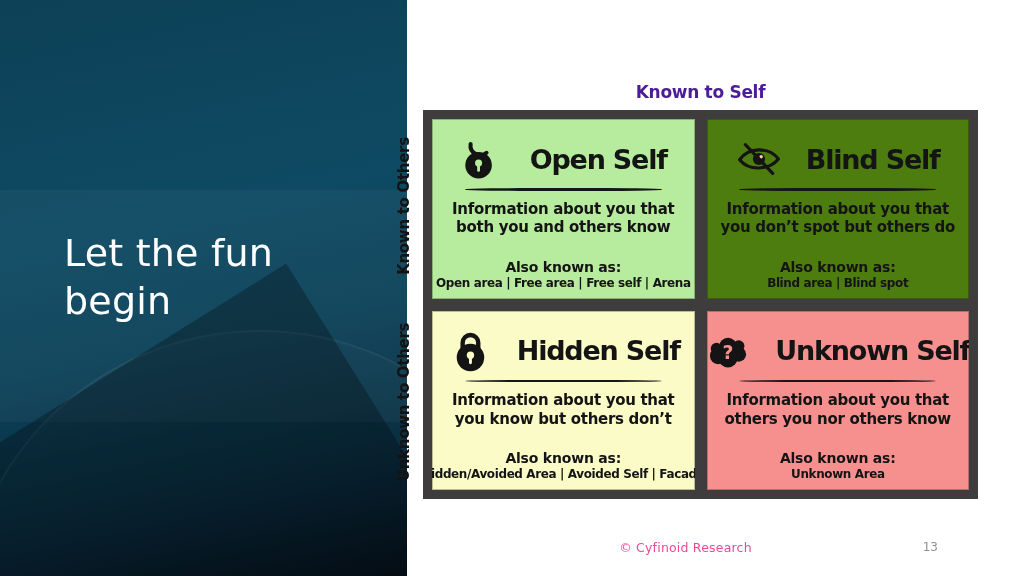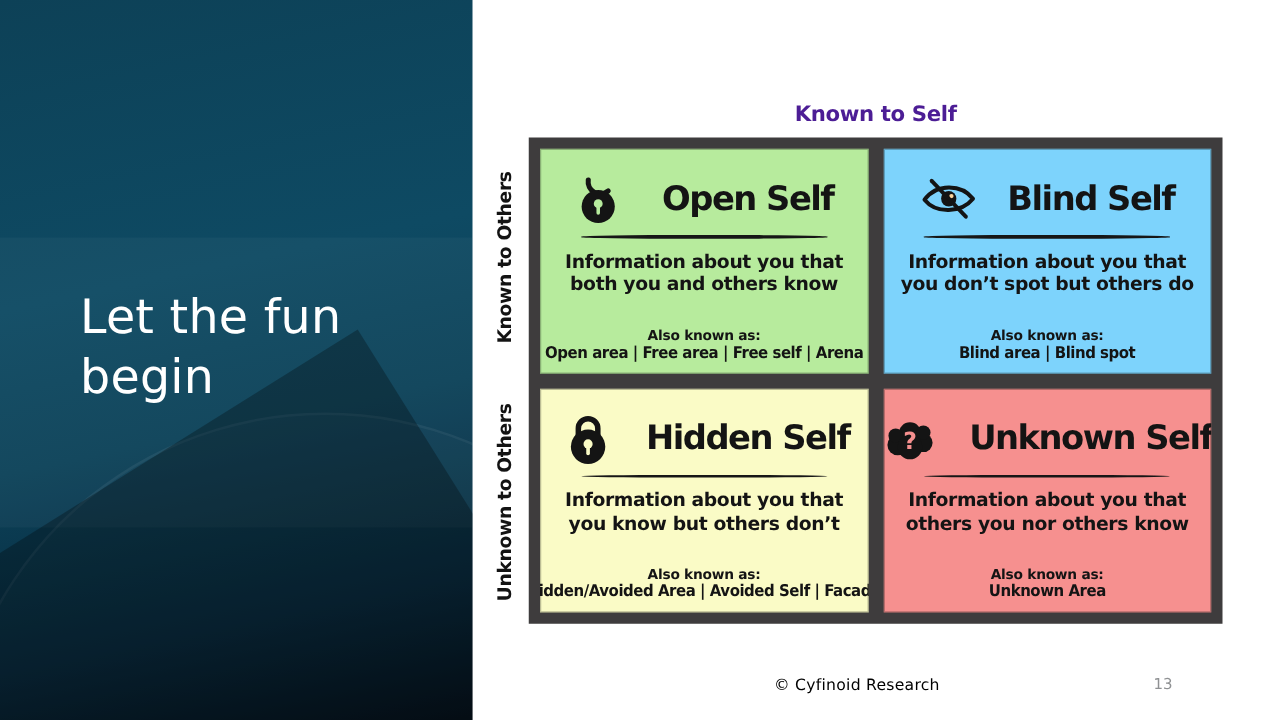--- a/index.html
+++ b/index.html
@@ -3,21 +3,21 @@
 <meta charset="utf-8">
 <style>
   * { margin:0; padding:0; box-sizing:border-box; }
   html,body { width:1024px; height:576px; overflow:hidden; background:#fff; }
   body { font-family:"DejaVu Sans","Liberation Sans",sans-serif; }
 
   .slide { position:relative; width:1024px; height:576px; background:#ffffff; }
 
   
   .left-panel {
-    position:absolute; left:0; top:0; width:378px; height:576px;
+    position:absolute; left:0; top:0; width:407px; height:576px;
     background:linear-gradient(168deg,#0d4157 0%,#0e4a63 38%,#0c4259 58%,#07293d 82%,#030f19 100%);
     overflow:hidden;
   }
   .lp-band {
     position:absolute; left:0; top:190px; width:100%; height:232px;
     background:rgba(255,255,255,0.035);
   }
   .lp-diag {
     position:absolute; left:-120px; top:380px; width:560px; height:420px;
     background:rgba(0,0,0,0.28);
@@ -59,27 +59,27 @@
     display:flex; flex-direction:column; align-items:center;
     padding:10px 8px 9px; color:#141414; overflow:hidden;
     box-shadow:inset 0 0 0 1px rgba(0,0,0,0.25);
   }
   .cell-head { display:flex; align-items:center; gap:24px; margin-top:8px; }
   .cell-head svg { width:46px; height:44px; flex:none; }
   .cell-title { font-size:27px; font-weight:bold; letter-spacing:-1.2px; white-space:nowrap; }
   .cell-rule { width:80%; height:2.6px; background:#161616; border-radius:45%; margin:7px 0 9px; }
   .cell-desc { text-align:center; font-size:15px; font-weight:bold; line-height:1.25; letter-spacing:-0.3px; }
   .cell-aka { margin-top:auto; text-align:center; font-weight:bold; }
-  .cell-aka-label { font-size:11px; letter-spacing:-0.2px; }
+  .cell-aka-label { font-size:14px; letter-spacing:-0.2px; }
   .cell-aka-list { font-size:13px; letter-spacing:-0.4px; white-space:nowrap; transform:scaleX(0.92); transform-origin:center; }
 
   
   .footer-copy {
     position:absolute; left:347px; right:0; top:540px; text-align:center;
-    font-size:12.5px; color:#000000; letter-spacing:0.2px;
+    font-size:12.5px; color:#ec4899; letter-spacing:0.2px;
   }
   .footer-page {
     position:absolute; right:86px; top:540px;
     font-size:12px; color:#8f9193;
   }
 </style>
 </head>
 <body>
 
 <div class="slide">
@@ -114,21 +114,21 @@
       <div class="cell-desc">
         <div>Information about you that</div>
         <div>both you and others know</div>
       </div>
       <div class="cell-aka">
         <div class="cell-aka-label">Also known as:</div>
         <div class="cell-aka-list">Open area | Free area | Free self | Arena</div>
       </div>
     </div>
 
-    <div class="cell" style="background: #7dd3fc;">
+    <div class="cell" style="background: #4d7c0f;">
       <div class="cell-head">
         <svg viewBox="0 0 64 48">
           <path d="M5 25 C18 7 46 7 59 24 C46 40 18 41 5 25 Z" fill="none" stroke="#141414" stroke-width="4.4" stroke-linejoin="round"></path>
           <circle cx="32" cy="24" r="8.5" fill="#141414"></circle>
           <circle class="knockout" cx="35" cy="21" r="2.4" fill="#f8d29c"></circle>
           <line x1="13" y1="4" x2="51" y2="44" stroke="#141414" stroke-width="4.4" stroke-linecap="round"></line>
         </svg>
         <div class="cell-title">Blind Self</div>
       </div>
       <div class="cell-rule"></div>

